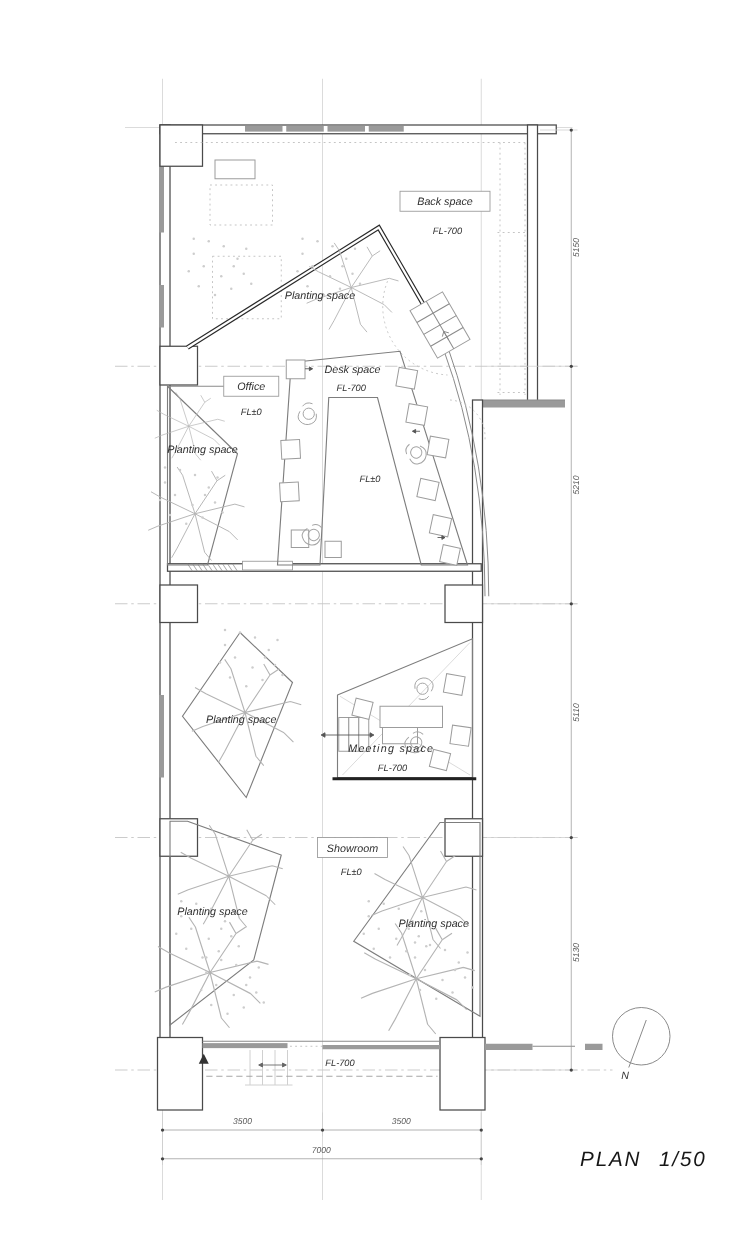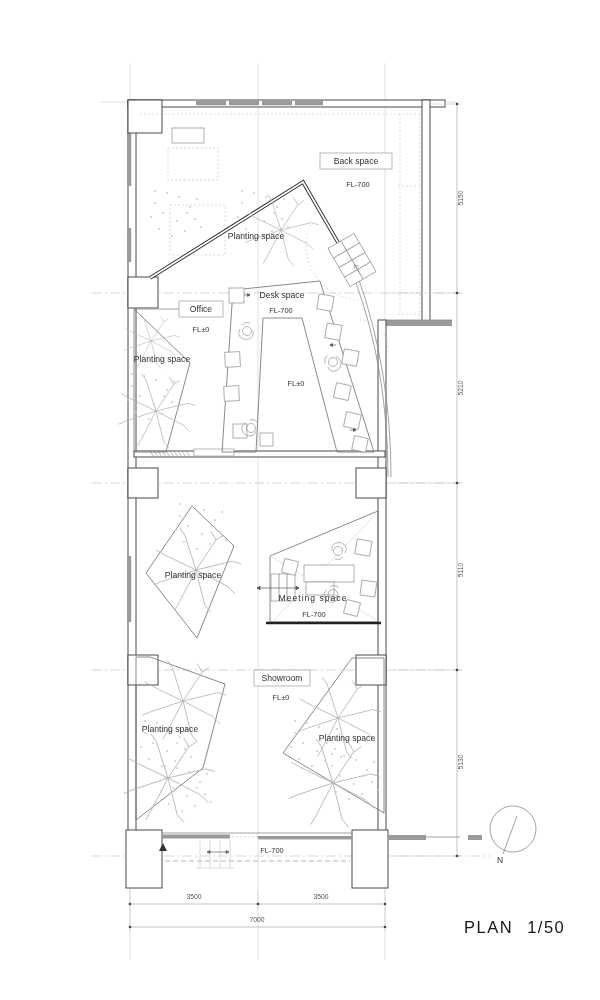--- a/index.html
+++ b/index.html
@@ -1,17 +1,17 @@
 <!DOCTYPE html>
 <html><head>
 <meta charset="utf-8">
 <style>
   html,body{margin:0;padding:0;background:#ffffff;}
   body{font-family:"Liberation Sans", sans-serif;}
-  #stage{width:594px;height:1000px;position:relative;background:#ffffff;overflow:hidden;}
+  #stage{width:594px;height:1000px;position:relative;background:#ffffff;overflow:hidden;font-style:italic;}
   svg{display:block;}
   text{fill:#2f2f2f;}
   .room-lbl{font-size:8.6px;}
   .lvl-lbl{font-size:7.4px;}
   .dim-lbl{font-size:6.8px;fill:#555;}
   .title-lbl{font-size:16.5px;fill:#161616;letter-spacing:1.5px;word-spacing:8px;}
   .north-lbl{font-size:8.5px;fill:#333;}
   .lblbox{fill:#ffffff;stroke:#9a9a9a;stroke-width:0.7;}
   .wall{fill:#ffffff;stroke:#4a4a4a;stroke-width:1;}
   .wallfill{fill:#9a9a9a;stroke:none;}

